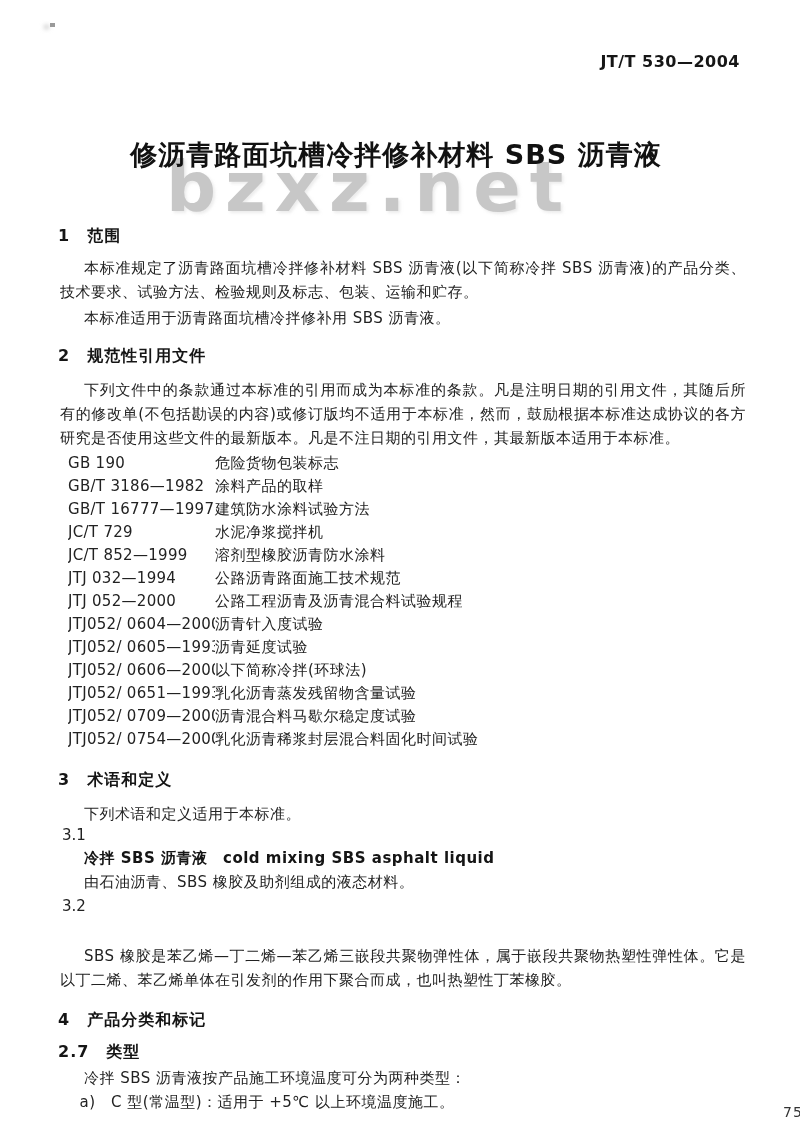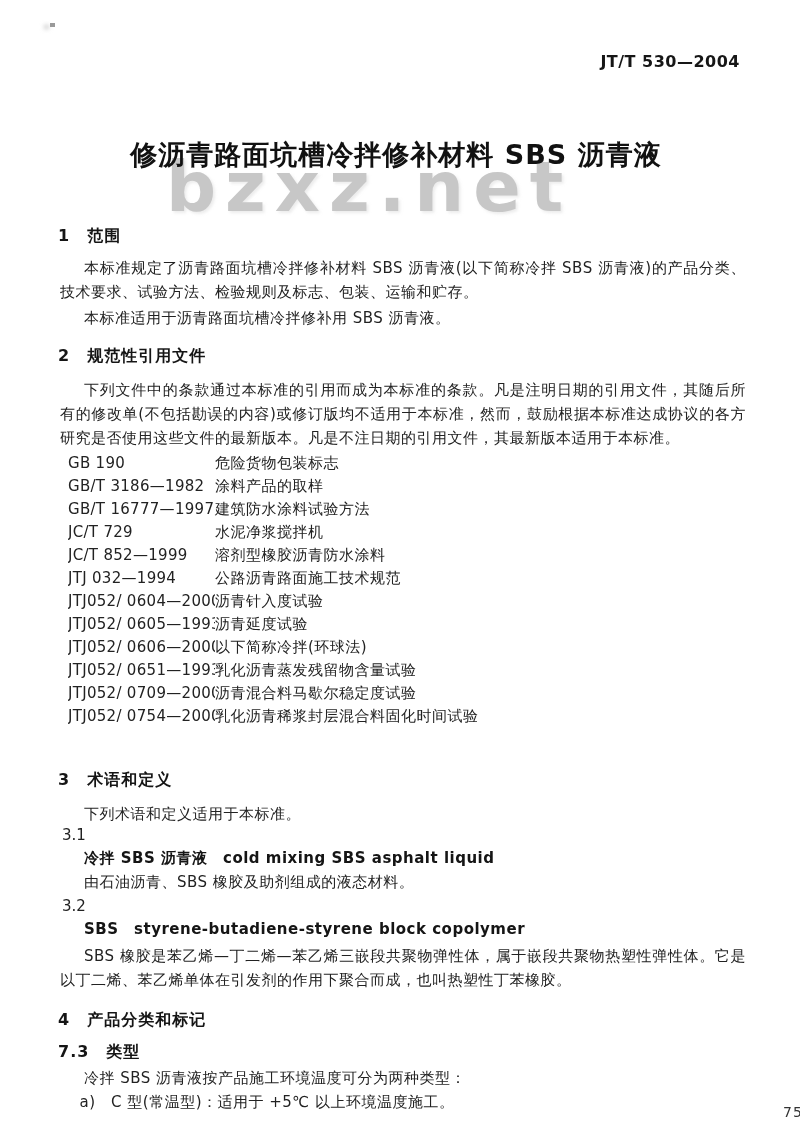--- a/index.html
+++ b/index.html
@@ -173,20 +173,24 @@
       </div>
     <div class="ref-row">
         <span class="ref-code">JC/T 852—1999</span>
         <span class="ref-title">溶剂型橡胶沥青防水涂料</span>
       </div>
     <div class="ref-row">
         <span class="ref-code">JTJ 032—1994</span>
         <span class="ref-title">公路沥青路面施工技术规范</span>
       </div>
     <div class="ref-row">
+        <span class="ref-code">JTJ 052—2000</span>
+        <span class="ref-title">公路工程沥青及沥青混合料试验规程</span>
+      </div>
+    <div class="ref-row">
         <span class="ref-code">JTJ052/ 0604—2000</span>
         <span class="ref-title">沥青针入度试验</span>
       </div>
     <div class="ref-row">
         <span class="ref-code">JTJ052/ 0605—1993</span>
         <span class="ref-title">沥青延度试验</span>
       </div>
     <div class="ref-row">
         <span class="ref-code">JTJ052/ 0606—2000</span>
         <span class="ref-title">以下简称冷拌(环球法)</span>
@@ -206,23 +210,22 @@
   </div>
 
   <h2 class="heading" style="top:770px">3　术语和定义</h2>
   <p class="par indent" style="top:802px;height:26px">下列术语和定义适用于本标准。</p>
 
   <div class="term-no" style="top:826px">3.1</div>
   <p class="term-name" style="top:849px">冷拌 SBS 沥青液　cold mixing SBS asphalt liquid</p>
   <p class="term-def" style="top:873px">由石油沥青、SBS 橡胶及助剂组成的液态材料。</p>
 
   <div class="term-no" style="top:897px">3.2</div>
-  <p class="term-name" style="top:920px">SBS　styrene-butadiene-styrene block copolymer</p>
   <p class="par indent" style="top:944px;height:52px">SBS 橡胶是苯乙烯—丁二烯—苯乙烯三嵌段共聚物弹性体，属于嵌段共聚物热塑性弹性体。它是以丁二烯、苯乙烯单体在引发剂的作用下聚合而成，也叫热塑性丁苯橡胶。</p>
 
   <h2 class="heading" style="top:1010px">4　产品分类和标记</h2>
-  <h2 class="heading" style="top:1042px">7.3　类型</h2>
+  <h2 class="heading" style="top:1042px">2.7　类型</h2>
   <p class="par indent" style="top:1066px;height:26px">冷拌 SBS 沥青液按产品施工环境温度可分为两种类型：</p>
   <p class="par item-a" style="top:1090px;height:26px">a)　C 型(常温型)：适用于 +5℃ 以上环境温度施工。</p>
 
   <div class="page-number">75</div>
 
 </div>
 
 </body></html>

